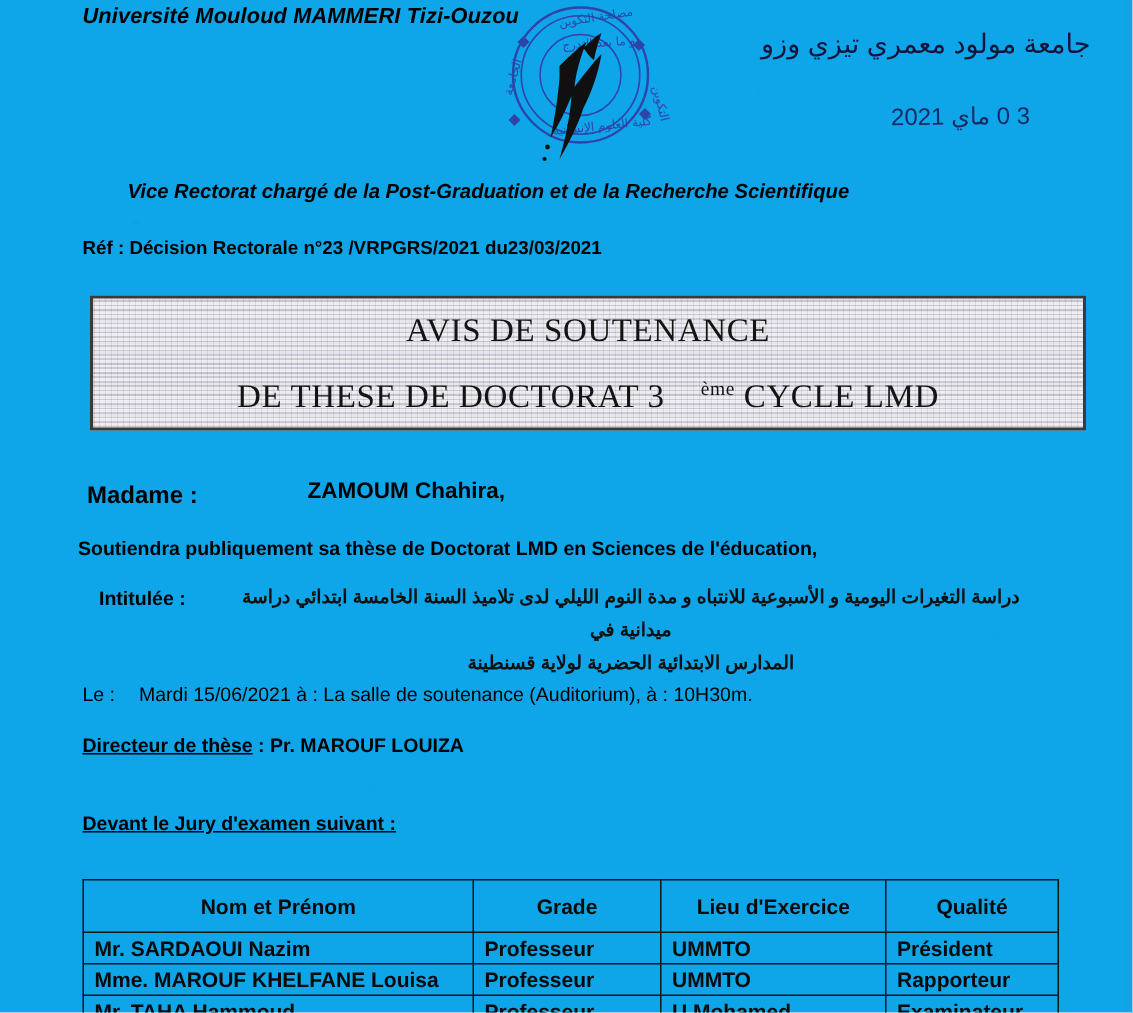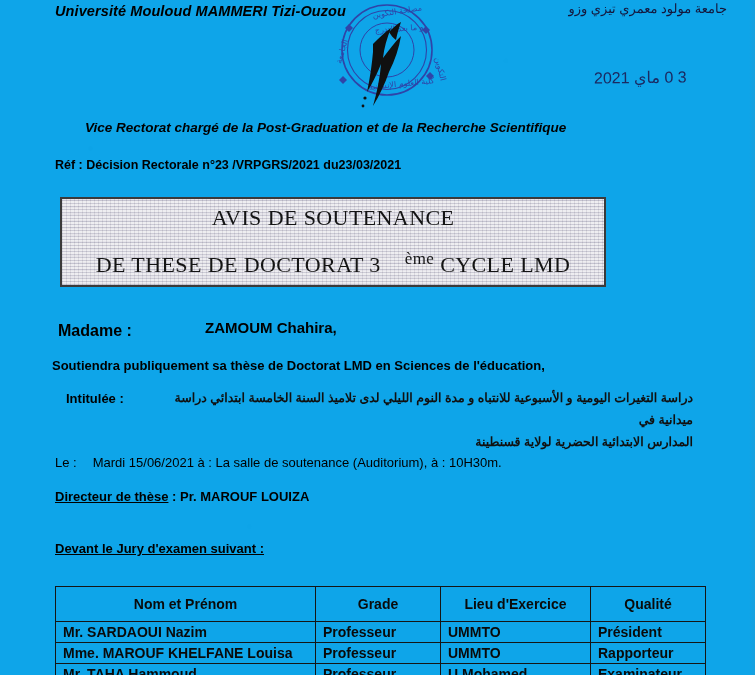--- a/index.html
+++ b/index.html
@@ -42,22 +42,22 @@
     top: 3px;
     font-size: 14.5px;
     font-weight: bold;
     font-style: italic;
     letter-spacing: .1px;
     white-space: nowrap;
   }
   .univ-ar {
     position: absolute;
     right: 28px;
-    top: 1px;
-    font-size: 13px;
+    top: 18px;
+    font-size: 18px;
     direction: rtl;
     color: #15153a;
     white-space: nowrap;
     text-align: center;
   }
 
   
   .stamp {
     position: absolute;
     left: 327px;
@@ -95,21 +95,21 @@
     font-size: 12.5px;
     font-weight: bold;
     white-space: nowrap;
   }
 
   
   .title-box {
     position: absolute;
     left: 60px;
     top: 197px;
-    width: 546px;
+    width: 664px;
     height: 90px;
     border: 2px solid #3a3a3a;
     box-sizing: border-box;
     background-color: #e2e0e6;
     background-image:
       repeating-linear-gradient(0deg,  rgba(140,140,165,.30) 0 1px, rgba(255,255,255,.28) 1px 3px),
       repeating-linear-gradient(90deg, rgba(150,145,160,.26) 0 1px, rgba(255,255,255,.22) 1px 4px),
       repeating-linear-gradient(0deg,  rgba(120,120,150,.12) 0 2px, transparent 2px 7px);
     display: flex;
     flex-direction: column;
@@ -118,21 +118,21 @@
     gap: 18px;
   }
   .title-line {
     font-family: "Liberation Serif", serif;
     font-size: 22px;
     letter-spacing: .4px;
     color: #141414;
     white-space: nowrap;
   }
   .title-line sup {
-    font-size: 17px;
+    font-size: 13px;
     vertical-align: super;
     margin-left: 24px;
   }
 
   
   .madame-label {
     position: absolute;
     left: 58px;
     top: 322px;
     font-size: 16px;
@@ -161,21 +161,21 @@
     font-size: 13px;
     font-weight: bold;
     white-space: nowrap;
   }
   .intitulee-ar {
     position: absolute;
     right: 62px;
     top: 388px;
     width: 545px;
     direction: rtl;
-    text-align: right;
+    text-align: center;
     font-size: 12.5px;
     font-weight: bold;
     line-height: 1.75;
     color: #101010;
   }
 
   .le-line {
     position: absolute;
     left: 55px;
     top: 455px;

